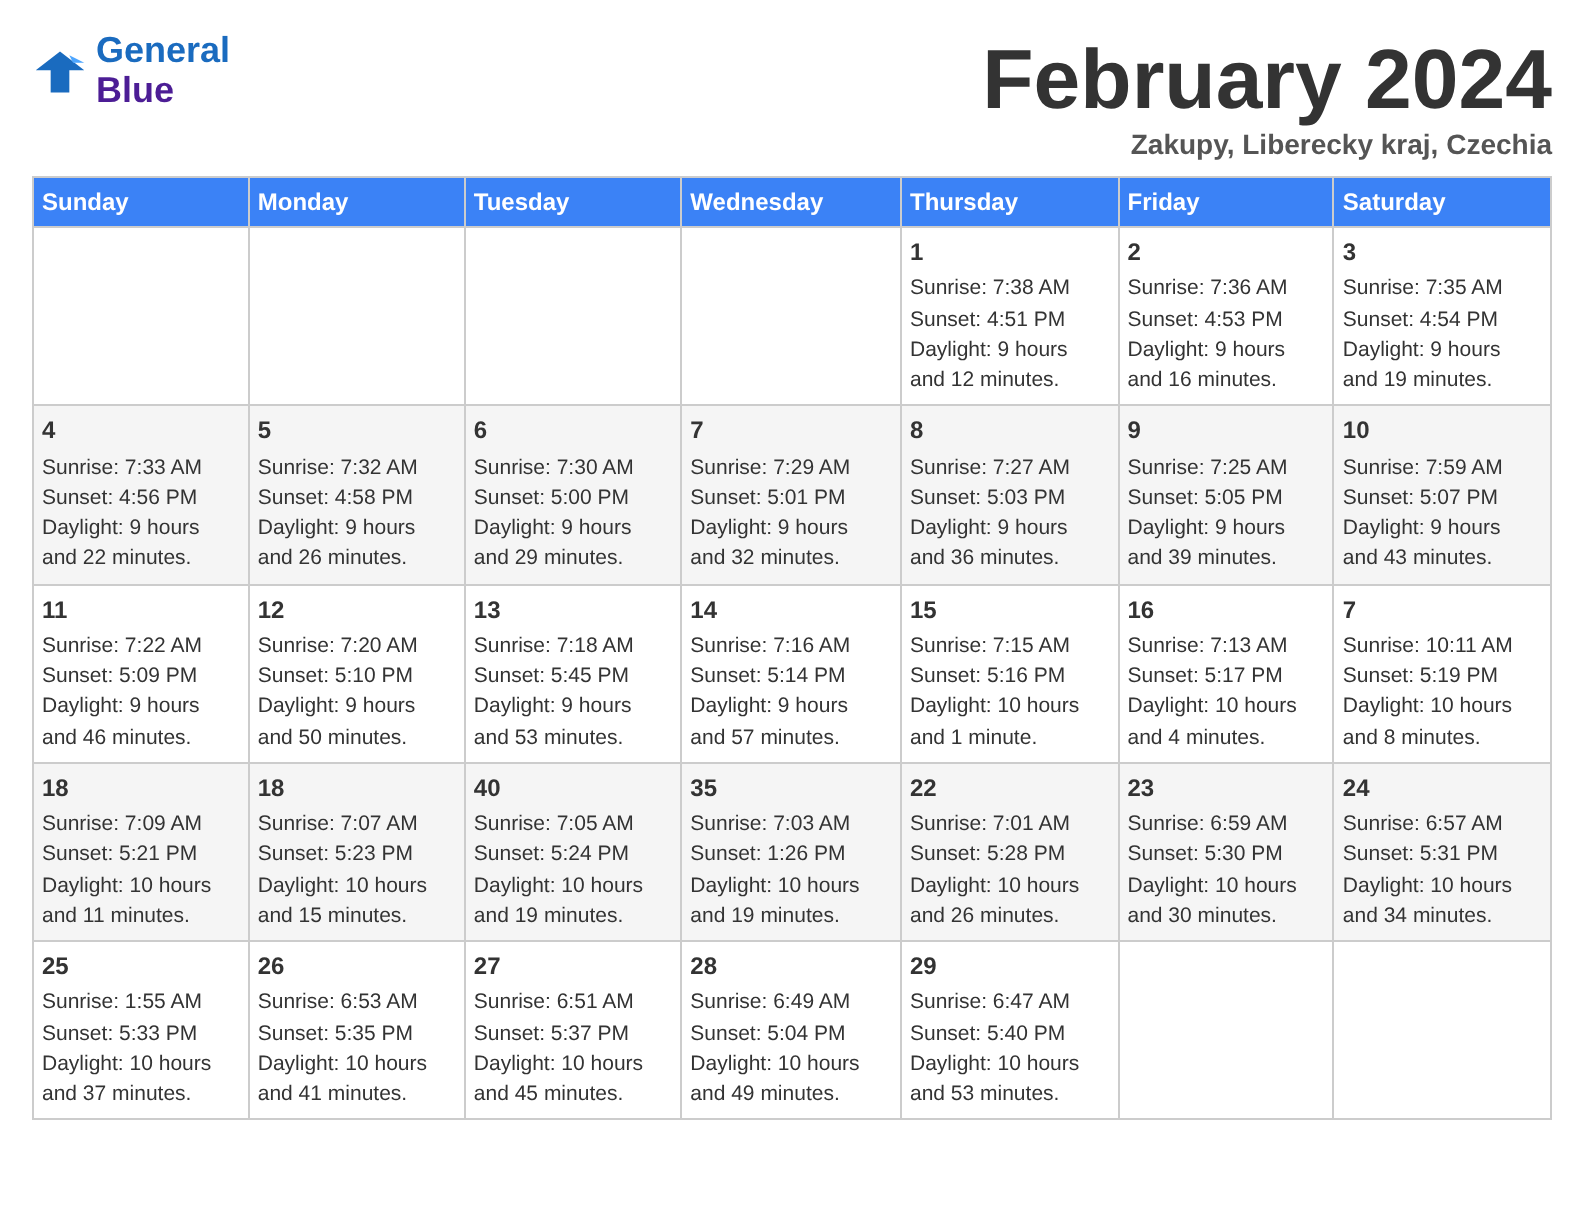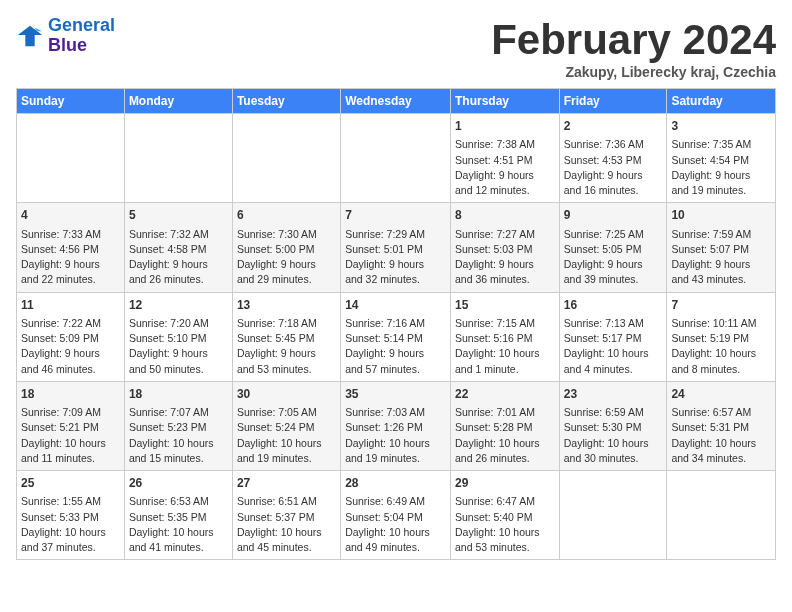--- a/index.html
+++ b/index.html
@@ -258,21 +258,21 @@
           <div>and 11 minutes.</div>
         </td>
         <td>
           <span class="day-num">18</span>
           <div>Sunrise: 7:07 AM</div>
           <div>Sunset: 5:23 PM</div>
           <div>Daylight: 10 hours</div>
           <div>and 15 minutes.</div>
         </td>
         <td>
-          <span class="day-num">30</span>
+          <span class="day-num">40</span>
           <div>Sunrise: 7:05 AM</div>
           <div>Sunset: 5:24 PM</div>
           <div>Daylight: 10 hours</div>
           <div>and 19 minutes.</div>
         </td>
         <td>
           <span class="day-num">35</span>
           <div>Sunrise: 7:03 AM</div>
           <div>Sunset: 1:26 PM</div>
           <div>Daylight: 10 hours</div>

